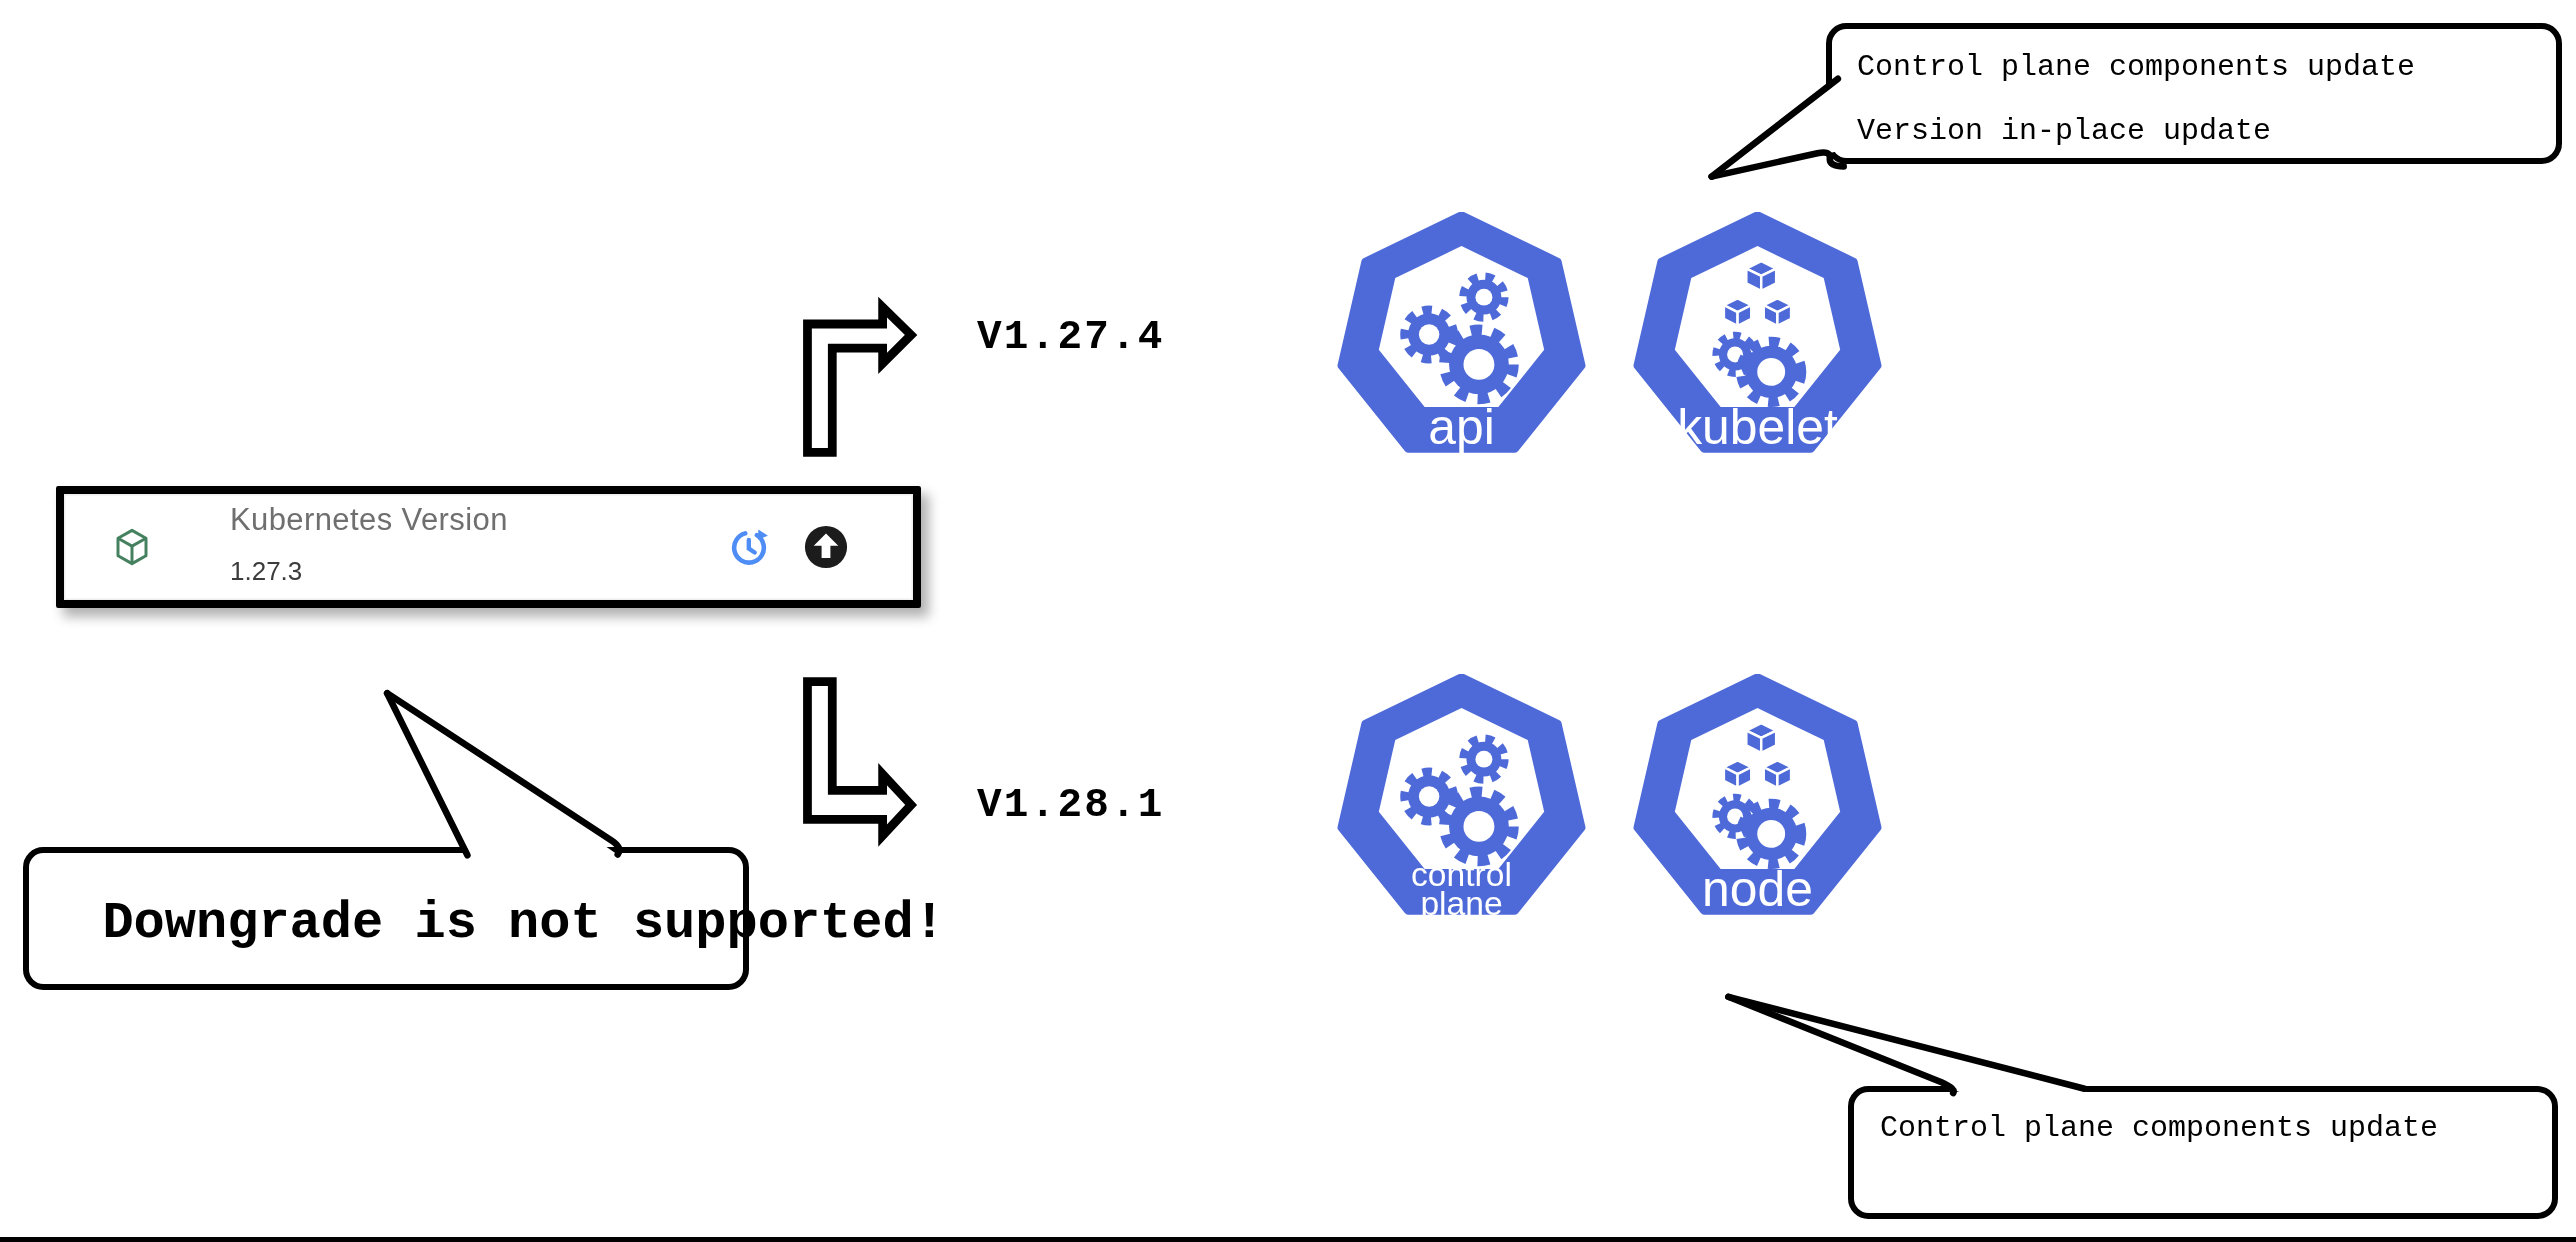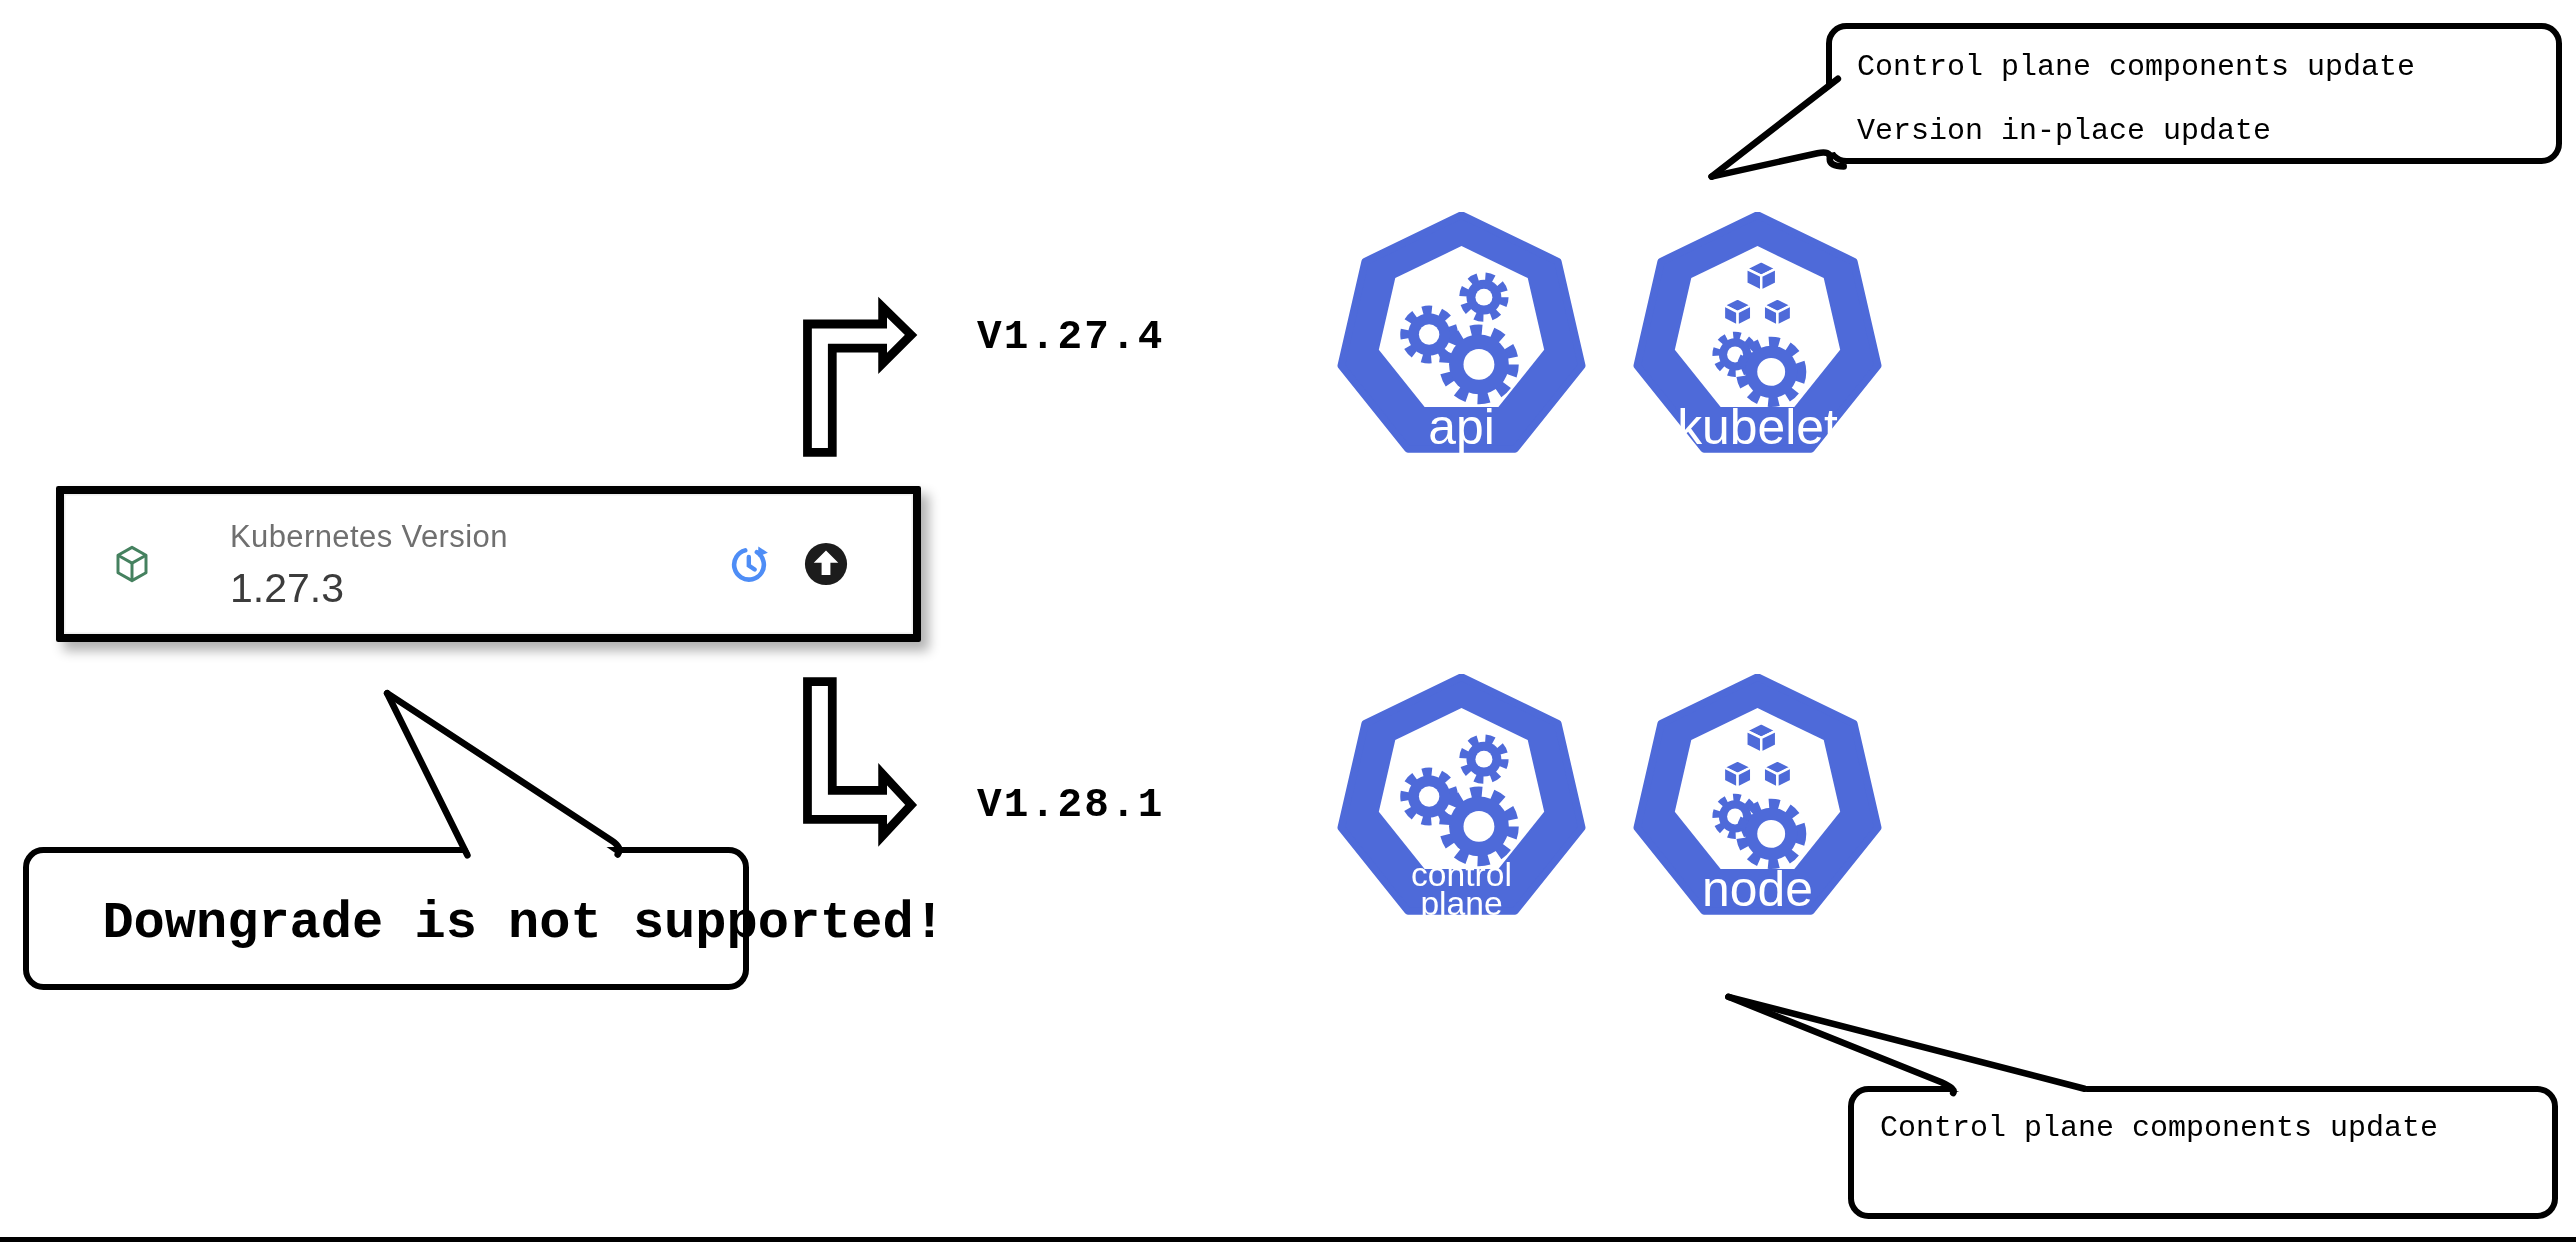--- a/index.html
+++ b/index.html
@@ -9,29 +9,29 @@
   *{box-sizing:border-box;}
   html,body{margin:0;padding:0;}
   body{
     width:2576px;height:1242px;position:relative;background:#ffffff;
     font-family:"Liberation Sans",sans-serif;overflow:hidden;
   }
   .abs{position:absolute;}
 
   
   .card{
-    left:56px;top:486px;width:865px;height:156px;
+    left:56px;top:486px;width:865px;height:122px;
     background:#fff;border:8.8px solid var(--ink);border-radius:2.2px;
     box-shadow:7.3px 8.8px 11.7px rgba(0,0,0,0.30), inset 0 0 0 1.5px #eeeeee;
     display:flex;align-items:center;padding:0 64px 0 47px;
   }
   .card-pkg{flex:0 0 auto;}
   .card-text{margin-left:77px;display:flex;flex-direction:column;}
   .card-label{font-size:31px;line-height:36px;color:var(--label-gray);letter-spacing:0.4px;}
-  .card-value{font-size:41px;line-height:41px;color:var(--value-gray);margin-top:13px;}
+  .card-value{font-size:26px;line-height:41px;color:var(--value-gray);margin-top:13px;}
   .card-actions{margin-left:auto;display:flex;align-items:center;gap:32px;}
   .icon-btn{cursor:pointer;}
 
   
   .vlabel{
     font-family:"Liberation Mono",monospace;font-weight:bold;
     font-size:41px;color:var(--ink);letter-spacing:2.2px;white-space:nowrap;line-height:1;
   }
 
   

